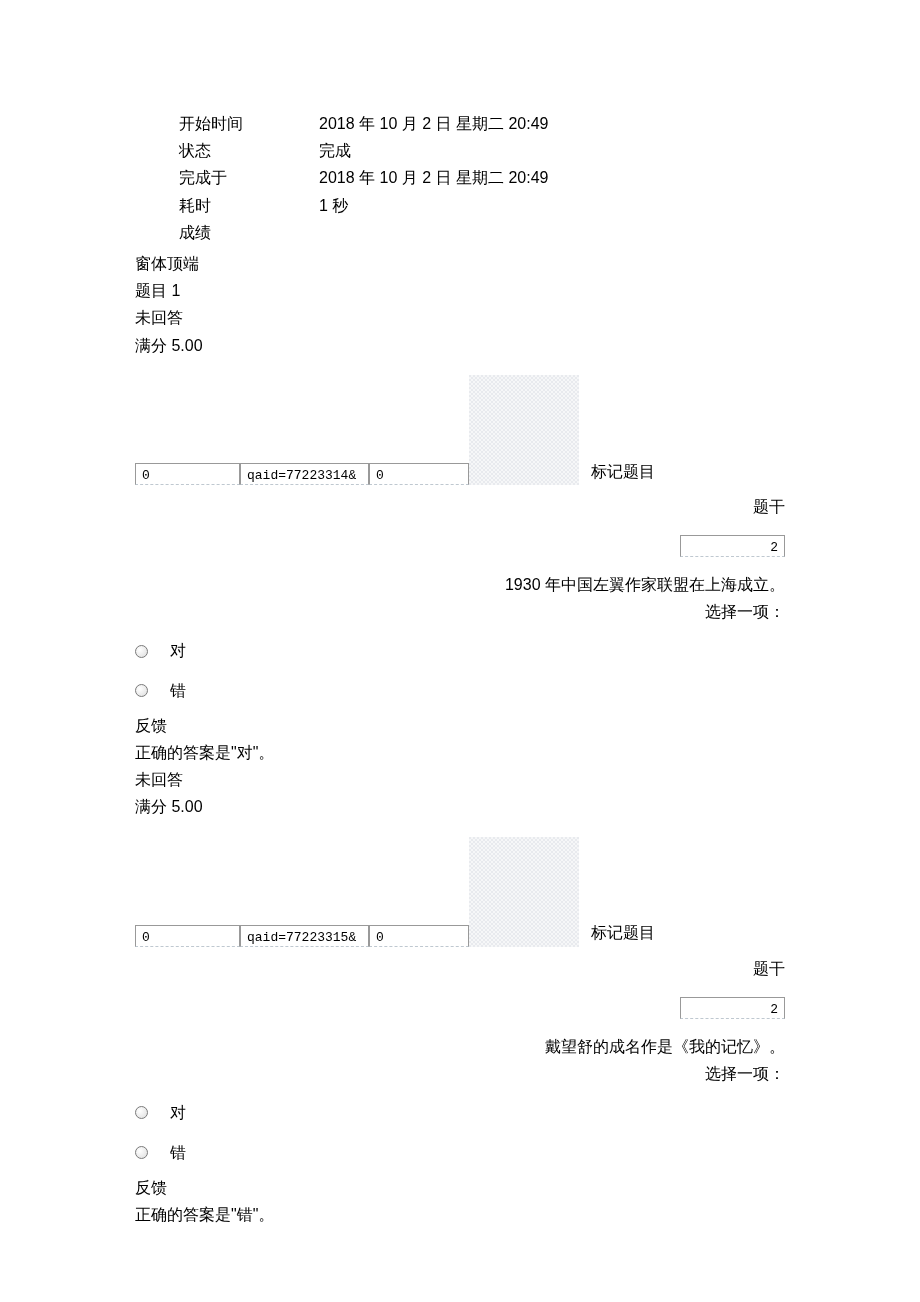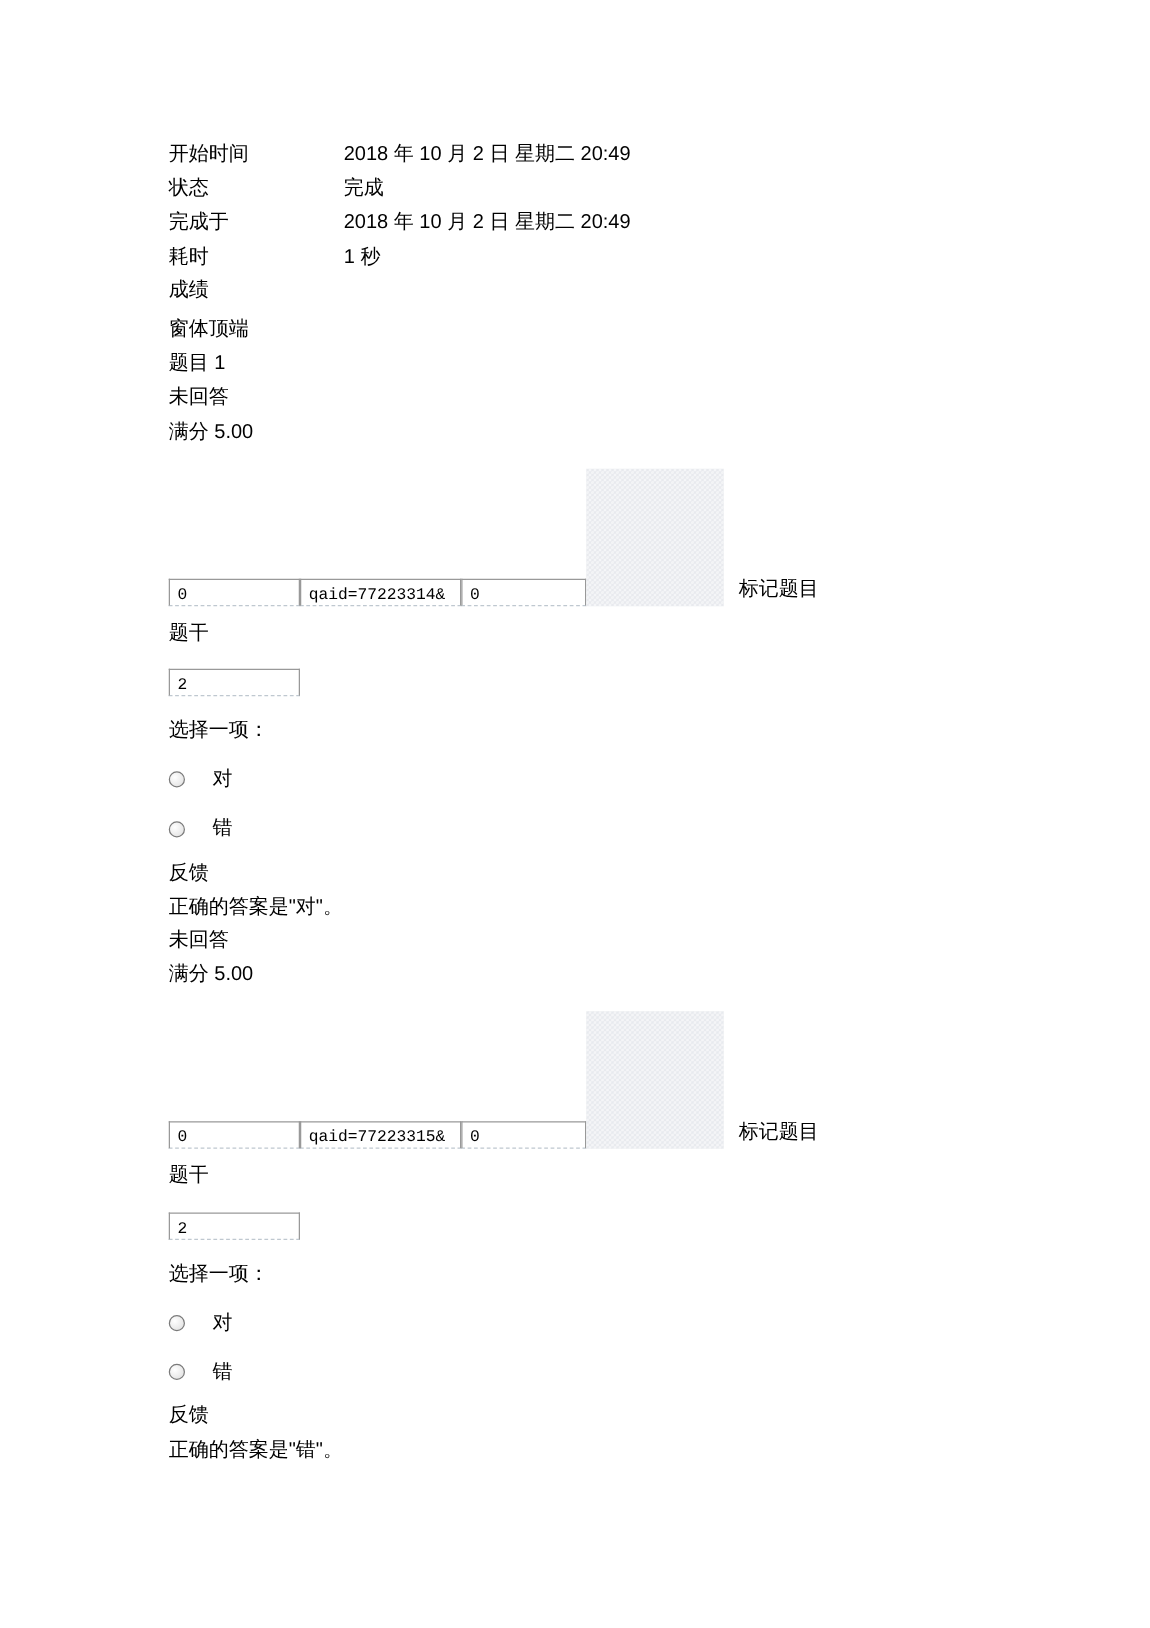--- a/index.html
+++ b/index.html
@@ -16,20 +16,21 @@
       padding: 110px 135px 60px 135px;
       line-height: 1.7;
     }
     .summary-table {
       display: grid;
       grid-template-columns: 140px auto;
       margin-bottom: 4px;
     }
     .summary-label, .summary-value {
       padding: 0;
+      margin-left: 44px;
     }
     .section-line {
       margin: 0;
     }
     .flag-region {
       display: flex;
       align-items: flex-end;
       margin-top: 16px;
     }
     .inputbox {
@@ -60,20 +61,21 @@
         linear-gradient(45deg, rgba(255,255,255,0.6) 25%, transparent 25%, transparent 75%, rgba(255,255,255,0.6) 75%),
         linear-gradient(45deg, rgba(255,255,255,0.6) 25%, transparent 25%, transparent 75%, rgba(255,255,255,0.6) 75%);
       background-size: 4px 4px;
       background-position: 0 0, 2px 2px;
     }
     .flag-label {
       margin-left: 12px;
     }
     .stem-section {
       margin-top: 8px;
+      text-align: right;
     }
     .small-box {
       margin-top: 10px;
       margin-bottom: 14px;
     }
     .question-text {
       margin-bottom: 0;
     }
     .choose-prompt {
       margin-bottom: 0;
@@ -133,20 +135,21 @@
     <span class="inputbox mid2">0</span>
     <span class="shaded-box"></span>
     <span class="flag-label">标记题目</span>
   </div>
 
   <div class="stem-section">
     <div>题干</div>
     <div class="small-box">
       <span class="inputbox narrow">2</span>
     </div>
+    <div class="question-text">1930 年中国左翼作家联盟在上海成立。</div>
     <div class="choose-prompt">选择一项：</div>
 
     <div class="option-row">
       <span class="radio-circle"></span>
       <span>对</span>
     </div>
     <div class="option-row">
       <span class="radio-circle"></span>
       <span>错</span>
     </div>
@@ -168,20 +171,21 @@
     <span class="inputbox mid2">0</span>
     <span class="shaded-box"></span>
     <span class="flag-label">标记题目</span>
   </div>
 
   <div class="stem-section">
     <div>题干</div>
     <div class="small-box">
       <span class="inputbox narrow">2</span>
     </div>
+    <div class="question-text">戴望舒的成名作是《我的记忆》。</div>
     <div class="choose-prompt">选择一项：</div>
 
     <div class="option-row">
       <span class="radio-circle"></span>
       <span>对</span>
     </div>
     <div class="option-row">
       <span class="radio-circle"></span>
       <span>错</span>
     </div>

